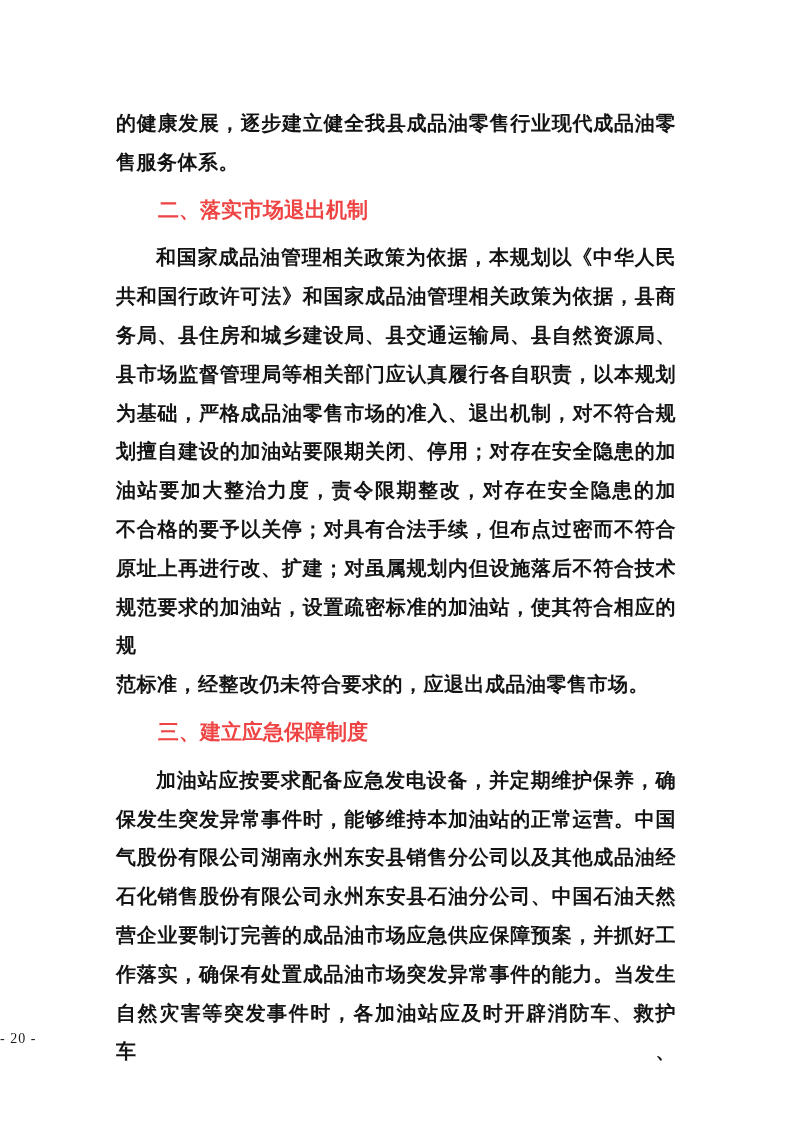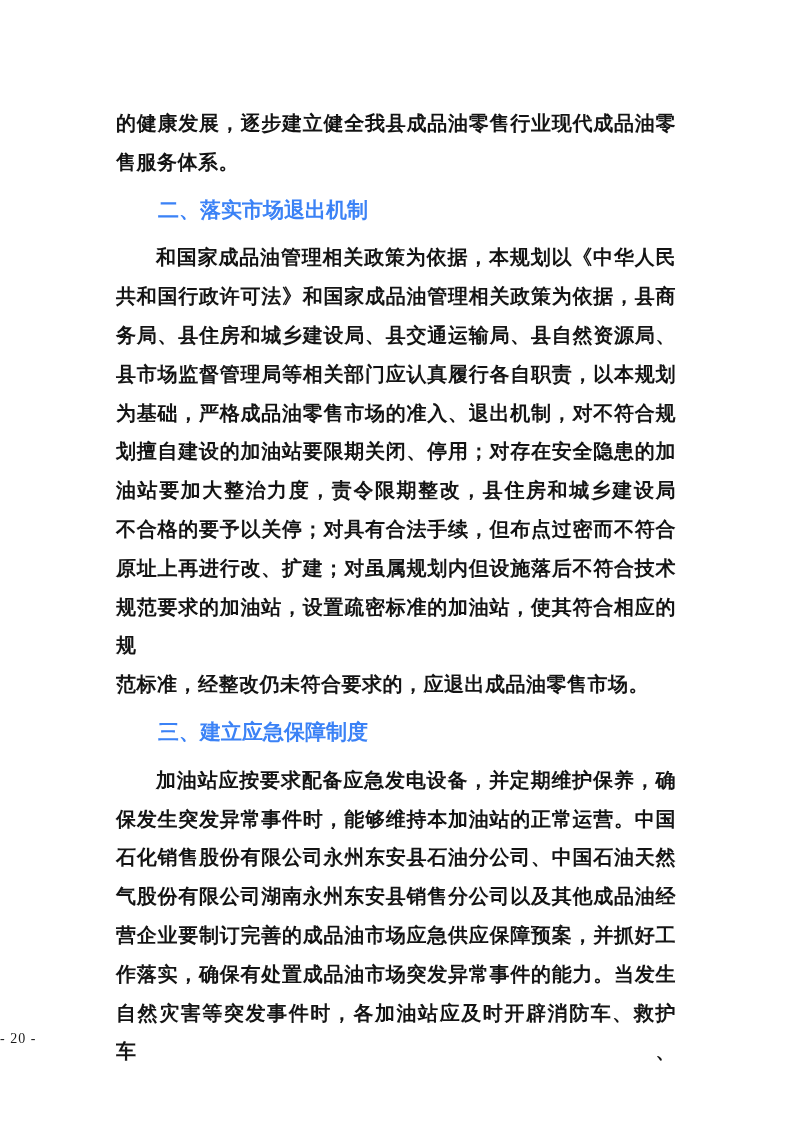--- a/index.html
+++ b/index.html
@@ -36,21 +36,21 @@
   .line.indent { text-indent: 2em; }
   .line.para-end { text-align-last: left; }
   h2.sec-heading {
     margin: 9px 0;
     padding: 0;
     text-indent: 2em;
     font-family: Liberation Sans, sans-serif;
     font-weight: bold;
     font-size: 21px;
     line-height: 38.8px;
-    color: #3b82f6;
+    color: #ef4444;
   }
   .page-number {
     position: absolute;
     left: 0;
     right: 0;
     top: 1031px;
     text-align: left;
     font-size: 14px;
     letter-spacing: 1px;
     color: #1a1a1a;
@@ -70,34 +70,34 @@
 
     <h2 class="sec-heading">二、落实市场退出机制</h2>
 
     <section class="para">
         <div class="line indent">和国家成品油管理相关政策为依据，本规划以《中华人民</div>
         <div class="line">共和国行政许可法》和国家成品油管理相关政策为依据，县商</div>
         <div class="line">务局、县住房和城乡建设局、县交通运输局、县自然资源局、</div>
         <div class="line">县市场监督管理局等相关部门应认真履行各自职责，以本规划</div>
         <div class="line">为基础，严格成品油零售市场的准入、退出机制，对不符合规</div>
         <div class="line">划擅自建设的加油站要限期关闭、停用；对存在安全隐患的加</div>
-        <div class="line">油站要加大整治力度，责令限期整改，县住房和城乡建设局</div>
+        <div class="line">油站要加大整治力度，责令限期整改，对存在安全隐患的加</div>
         <div class="line">不合格的要予以关停；对具有合法手续，但布点过密而不符合</div>
         <div class="line">原址上再进行改、扩建；对虽属规划内但设施落后不符合技术</div>
         <div class="line">规范要求的加油站，设置疏密标准的加油站，使其符合相应的规</div>
         <div class="line para-end">范标准，经整改仍未符合要求的，应退出成品油零售市场。</div>
       </section>
 
     <h2 class="sec-heading">三、建立应急保障制度</h2>
 
     <section class="para">
         <div class="line indent">加油站应按要求配备应急发电设备，并定期维护保养，确</div>
         <div class="line">保发生突发异常事件时，能够维持本加油站的正常运营。中国</div>
+        <div class="line">气股份有限公司湖南永州东安县销售分公司以及其他成品油经</div>
         <div class="line">石化销售股份有限公司永州东安县石油分公司、中国石油天然</div>
-        <div class="line">气股份有限公司湖南永州东安县销售分公司以及其他成品油经</div>
         <div class="line">营企业要制订完善的成品油市场应急供应保障预案，并抓好工</div>
         <div class="line">作落实，确保有处置成品油市场突发异常事件的能力。当发生</div>
         <div class="line">自然灾害等突发事件时，各加油站应及时开辟消防车、救护车、</div>
       </section>
 
   </div>
 
   <div class="page-number">- 20 -</div>
 </div>
 

